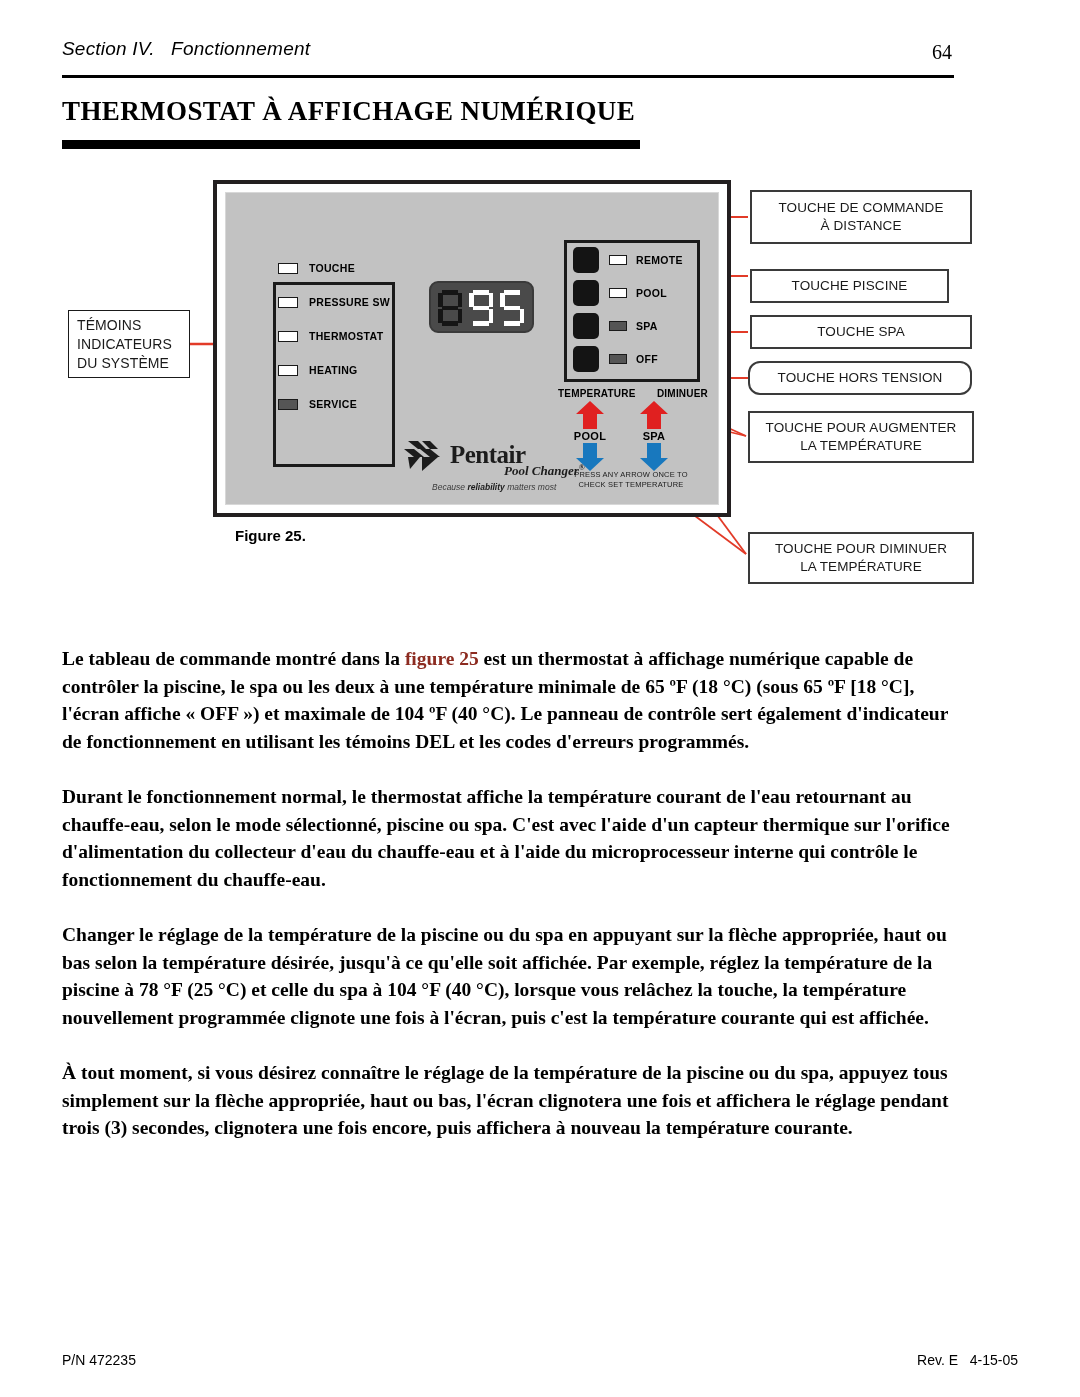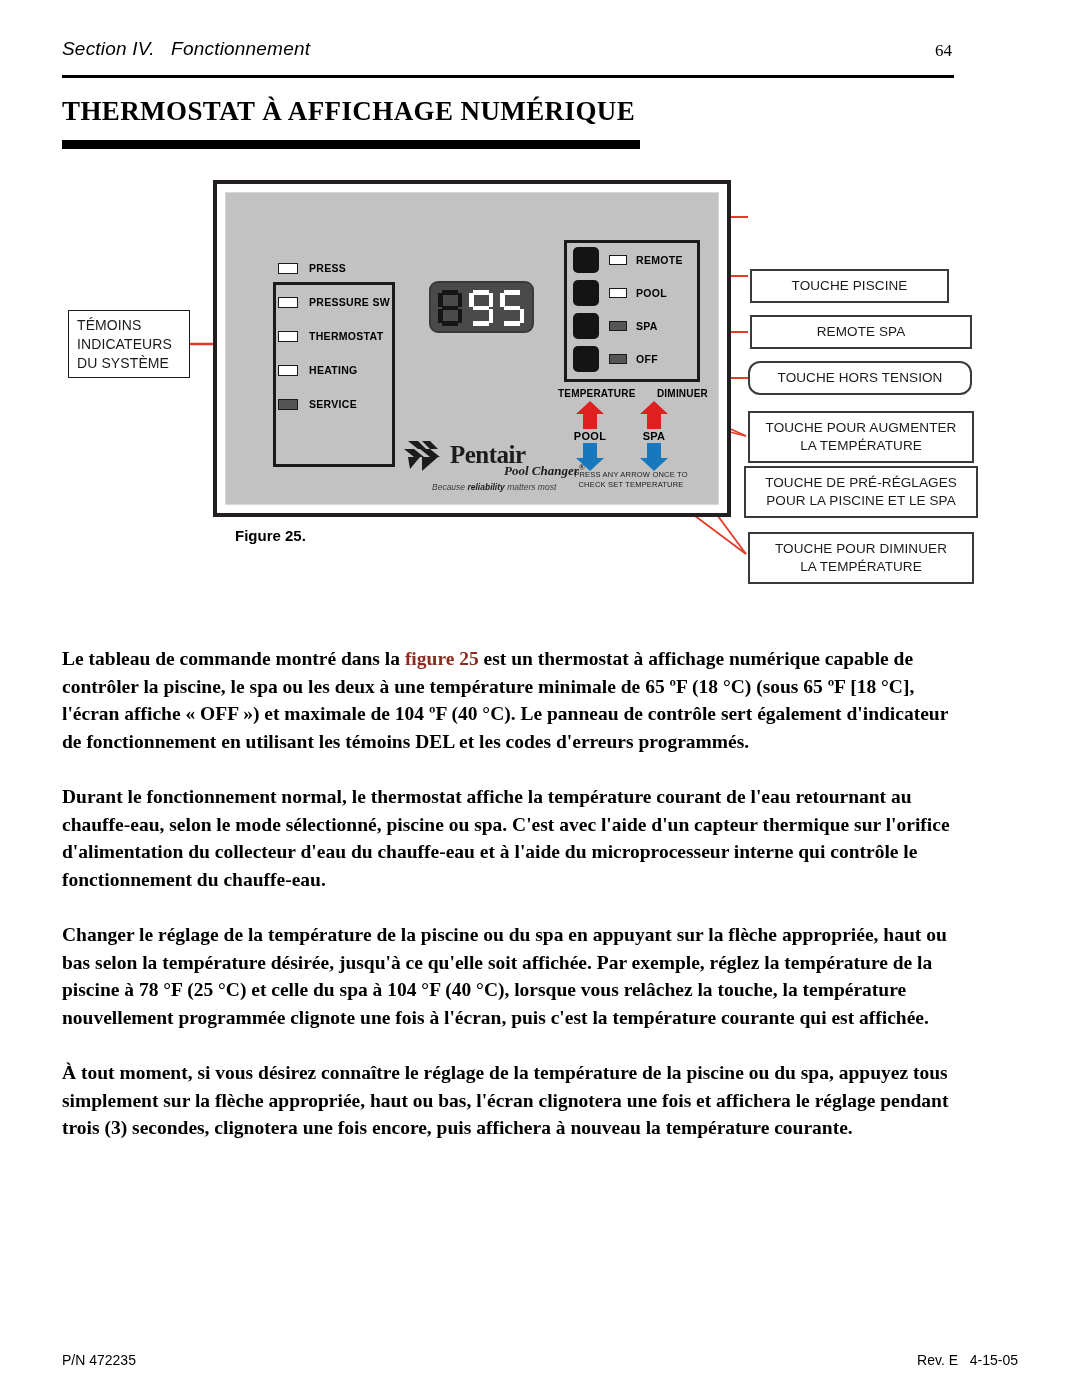--- a/index.html
+++ b/index.html
@@ -32,21 +32,21 @@
     font-style: italic;
     font-size: 19px;
     letter-spacing: 0.2px;
     white-space: pre;
   }
   #header-page {
     position: absolute;
     right: 0;
     top: 3px;
     font-family: "Liberation Serif", serif;
-    font-size: 17px;
+    font-size: 20px;
   }
   #header-rule {
     position: absolute;
     left: 62px;
     top: 75px;
     width: 892px;
     height: 3px;
     background: #000;
   }
 
@@ -437,21 +437,21 @@
     <polygon points="660,272 674,268 668,281" fill="#ffffff" stroke="#e23b28" stroke-width="1.6"></polygon>
   </svg>
 
   <div id="device-frame">
     <div id="device-face">
 
       <div id="led-subbox"></div>
       <div id="led-col">
         <div class="led-row">
           <span class="led on"></span>
-          <span class="led-label">PRESS</span>
+          <span class="led-label">TOUCHE</span>
         </div>
         <div class="led-row">
           <span class="led on"></span>
           <span class="led-label">PRESSURE SW</span>
         </div>
         <div class="led-row">
           <span class="led on"></span>
           <span class="led-label">THERMOSTAT</span>
         </div>
         <div class="led-row">
@@ -565,27 +565,27 @@
         <div>PRESS ANY ARROW ONCE TO</div>
         <div>CHECK SET TEMPERATURE</div>
       </div>
 
     </div>
   </div>
 
   <div class="callout" id="callout-left" style="white-space:pre-line">TÉMOINS
 INDICATEURS
 DU SYSTÈME</div>
+  <div class="callout" id="callout-remote" style="white-space:pre-line">TOUCHE DE COMMANDE
+À DISTANCE</div>
   <div class="callout" id="callout-pool">TOUCHE PISCINE</div>
-  <div class="callout" id="callout-spa">REMOTE SPA</div>
+  <div class="callout" id="callout-spa">TOUCHE SPA</div>
   <div class="callout" id="callout-off">TOUCHE HORS TENSION</div>
   <div class="callout" id="callout-up" style="white-space:pre-line">TOUCHE POUR AUGMENTER
 LA TEMPÉRATURE</div>
-  <div class="callout" id="callout-preset" style="white-space:pre-line">TOUCHE DE PRÉ-RÉGLAGES
-POUR LA PISCINE ET LE SPA</div>
   <div class="callout" id="callout-down" style="white-space:pre-line">TOUCHE POUR DIMINUER
 LA TEMPÉRATURE</div>
 
   <div id="figure-caption">Figure 25.</div>
 </div>
 
 <div id="body-text">
   <p><span>Le tableau de commande montré dans la </span><span class="figref">figure 25</span><span> est un thermostat à affichage numérique capable de contrôler la piscine, le spa ou les deux à une température minimale de 65 ºF (18 °C) (sous 65 ºF [18 °C], l'écran affiche « OFF ») et maximale de 104 ºF (40 °C). Le panneau de contrôle sert également d'indicateur de fonctionnement en utilisant les témoins DEL et les codes d'erreurs programmés.</span></p>
   <p>Durant le fonctionnement normal, le thermostat affiche la température courant de l'eau retournant au chauffe-eau, selon le mode sélectionné, piscine ou spa. C'est avec l'aide d'un capteur thermique sur l'orifice d'alimentation du collecteur d'eau du chauffe-eau et à l'aide du microprocesseur interne qui contrôle le fonctionnement du chauffe-eau.</p>
   <p>Changer le réglage de la température de la piscine ou du spa en appuyant sur la flèche appropriée, haut ou bas selon la température désirée, jusqu'à ce qu'elle soit affichée. Par exemple, réglez la température de la piscine à 78 °F (25 °C) et celle du spa à 104 °F (40 °C), lorsque vous relâchez la touche, la température nouvellement programmée clignote une fois à l'écran, puis c'est la température courante qui est affichée.</p>

